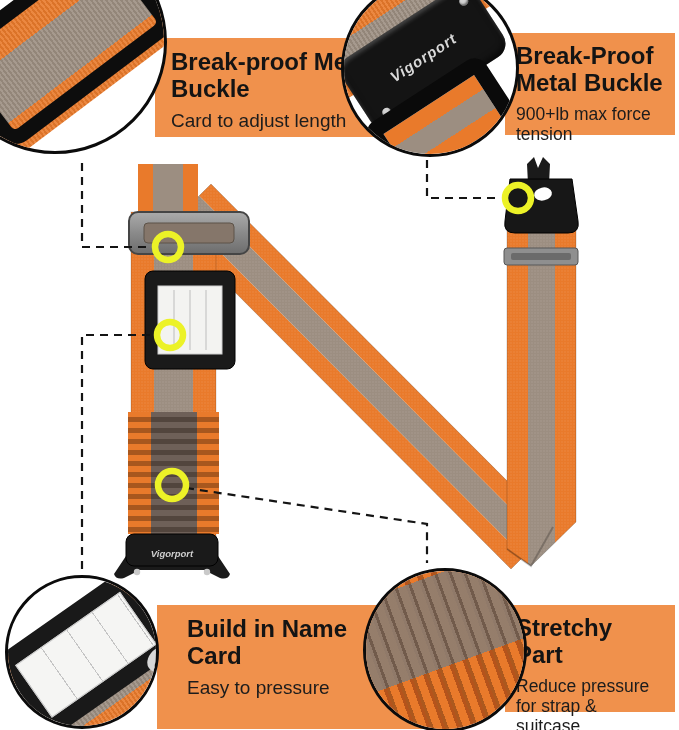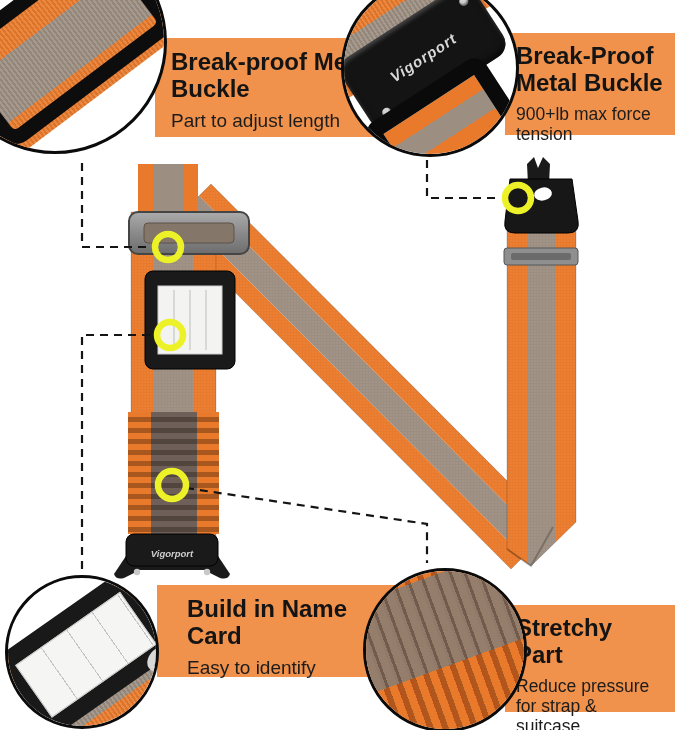--- a/index.html
+++ b/index.html
@@ -7,21 +7,21 @@
          font-family:"Liberation Sans", sans-serif;color:var(--ink,#141414);}
   
   .callout{position:absolute;z-index:2;background:var(--callout,#F0914C);box-sizing:border-box;padding:11px 16px;}
   .callout h3{margin:0;font-size:24px;font-weight:bold;line-height:1.12;max-width:218px;color:var(--ink,#141414);}
   .callout p{margin:7px 0 0 0;font-size:19px;line-height:1.15;color:#1c1c1c;}
   .callout.narrow{padding:10px 11px;}
   .callout.narrow h3{max-width:150px;}
   .callout.narrow p{font-size:17.5px;}
   #box-tl{left:155px;top:38px;width:292px;height:99px;}
   #box-tr{left:505px;top:33px;width:170px;height:102px;}
-  #box-bl{left:157px;top:585px;width:291px;height:92px;padding-left:30px;}
+  #box-bl{left:157px;top:605px;width:291px;height:124px;padding-left:30px;}
   #box-br{left:505px;top:605px;width:170px;height:107px;}
   
   .detail{position:absolute;z-index:3;border:3px solid #0b0b0b;border-radius:50%;overflow:hidden;background:#fff;box-sizing:border-box;}
   #circ-tl{left:-57px;top:-70px;width:224px;height:224px;}
   #circ-tr{left:341px;top:-21px;width:178px;height:178px;}
   #circ-bl{left:5px;top:575px;width:154px;height:154px;}
   #circ-br{left:363px;top:568px;width:164px;height:164px;}
   .band{position:absolute;background:
       repeating-linear-gradient(90deg,rgba(255,255,255,.10) 0 2px,rgba(0,0,0,.06) 2px 4px),
       linear-gradient(to bottom,var(--orange) 0 27%,var(--gray) 27% 73%,var(--orange) 73% 100%);}
@@ -167,29 +167,29 @@
     <g fill="none" stroke-width="6.5">
       <circle class="s-yl" cx="168" cy="247" r="13"></circle>
       <circle class="s-yl" cx="170" cy="335" r="13"></circle>
       <circle class="s-yl" cx="172" cy="485" r="14"></circle>
       <circle class="s-yl" cx="518" cy="198" r="13"></circle>
     </g>
   </svg>
 
   <div class="callout" id="box-tl">
     <h3>Break-proof Metal Buckle</h3>
-    <p>Part to adjust length</p>
+    <p>Card to adjust length</p>
   </div>
   <div class="callout narrow" id="box-tr">
     <h3>Break-Proof Metal Buckle</h3>
     <p>900+lb max force tension</p>
   </div>
   <div class="callout" id="box-bl">
     <h3>Build in Name Card</h3>
-    <p>Easy to identify</p>
+    <p>Easy to pressure</p>
   </div>
   <div class="callout narrow" id="box-br">
     <h3>Stretchy Part</h3>
     <p>Reduce pressure for strap &amp; suitcase</p>
   </div>
 
   <div class="detail" id="circ-tl">
     <div class="band" id="tl-band"></div>
     <div id="tl-frame"></div>
   </div>

